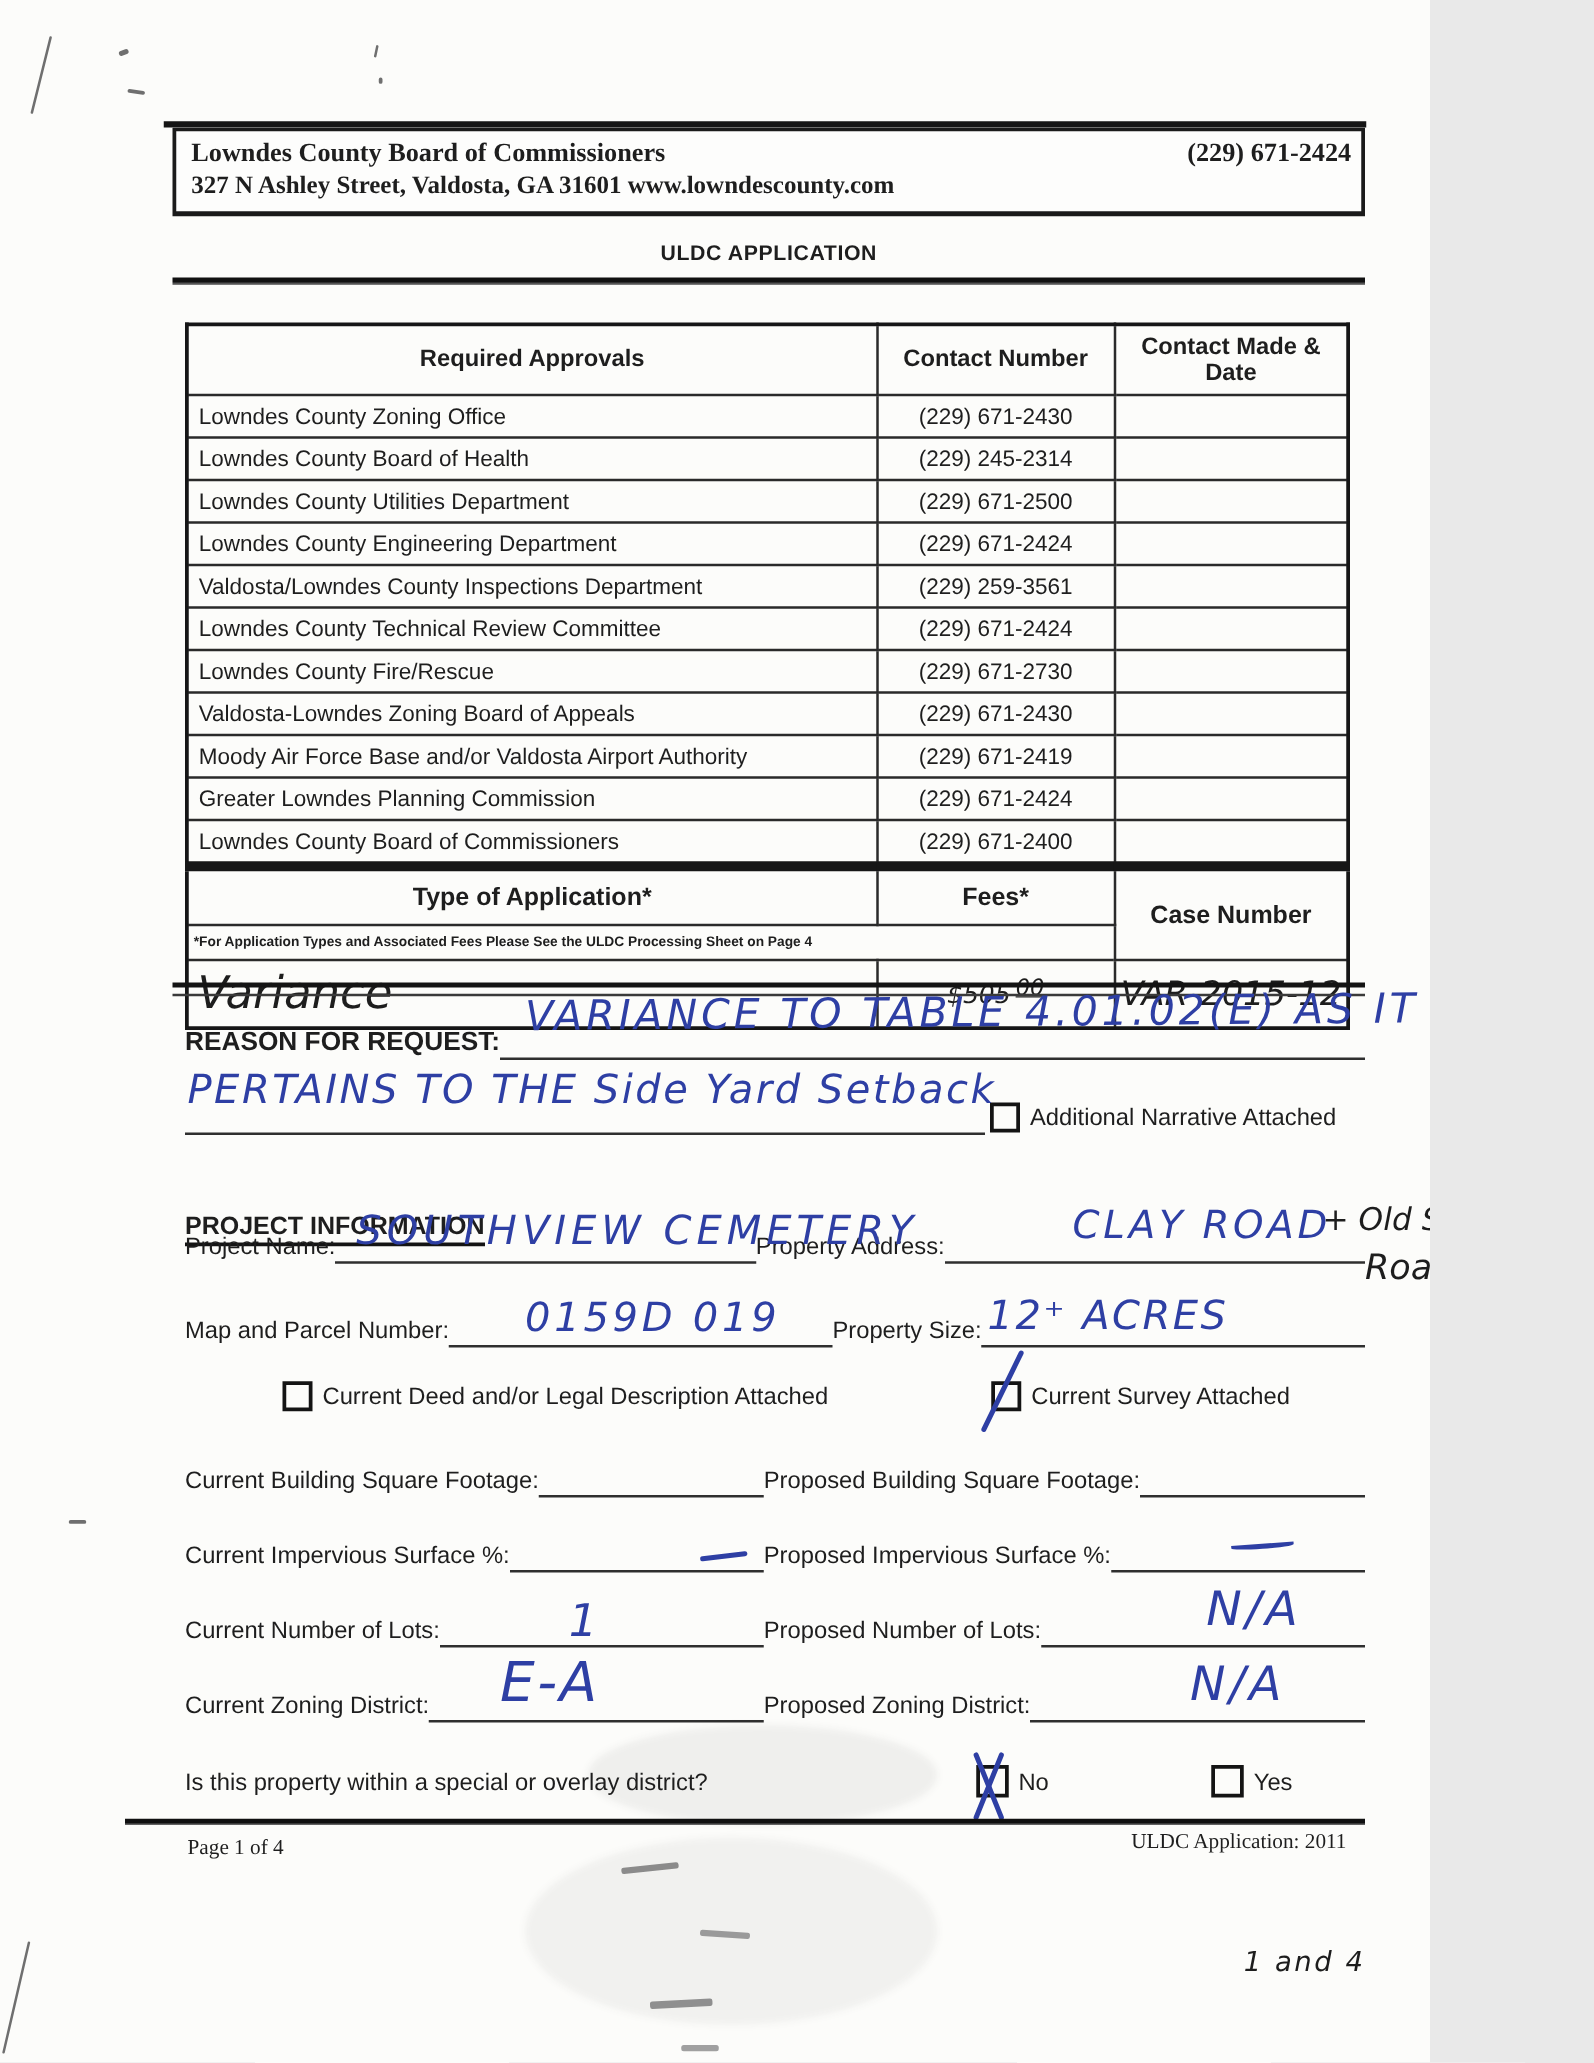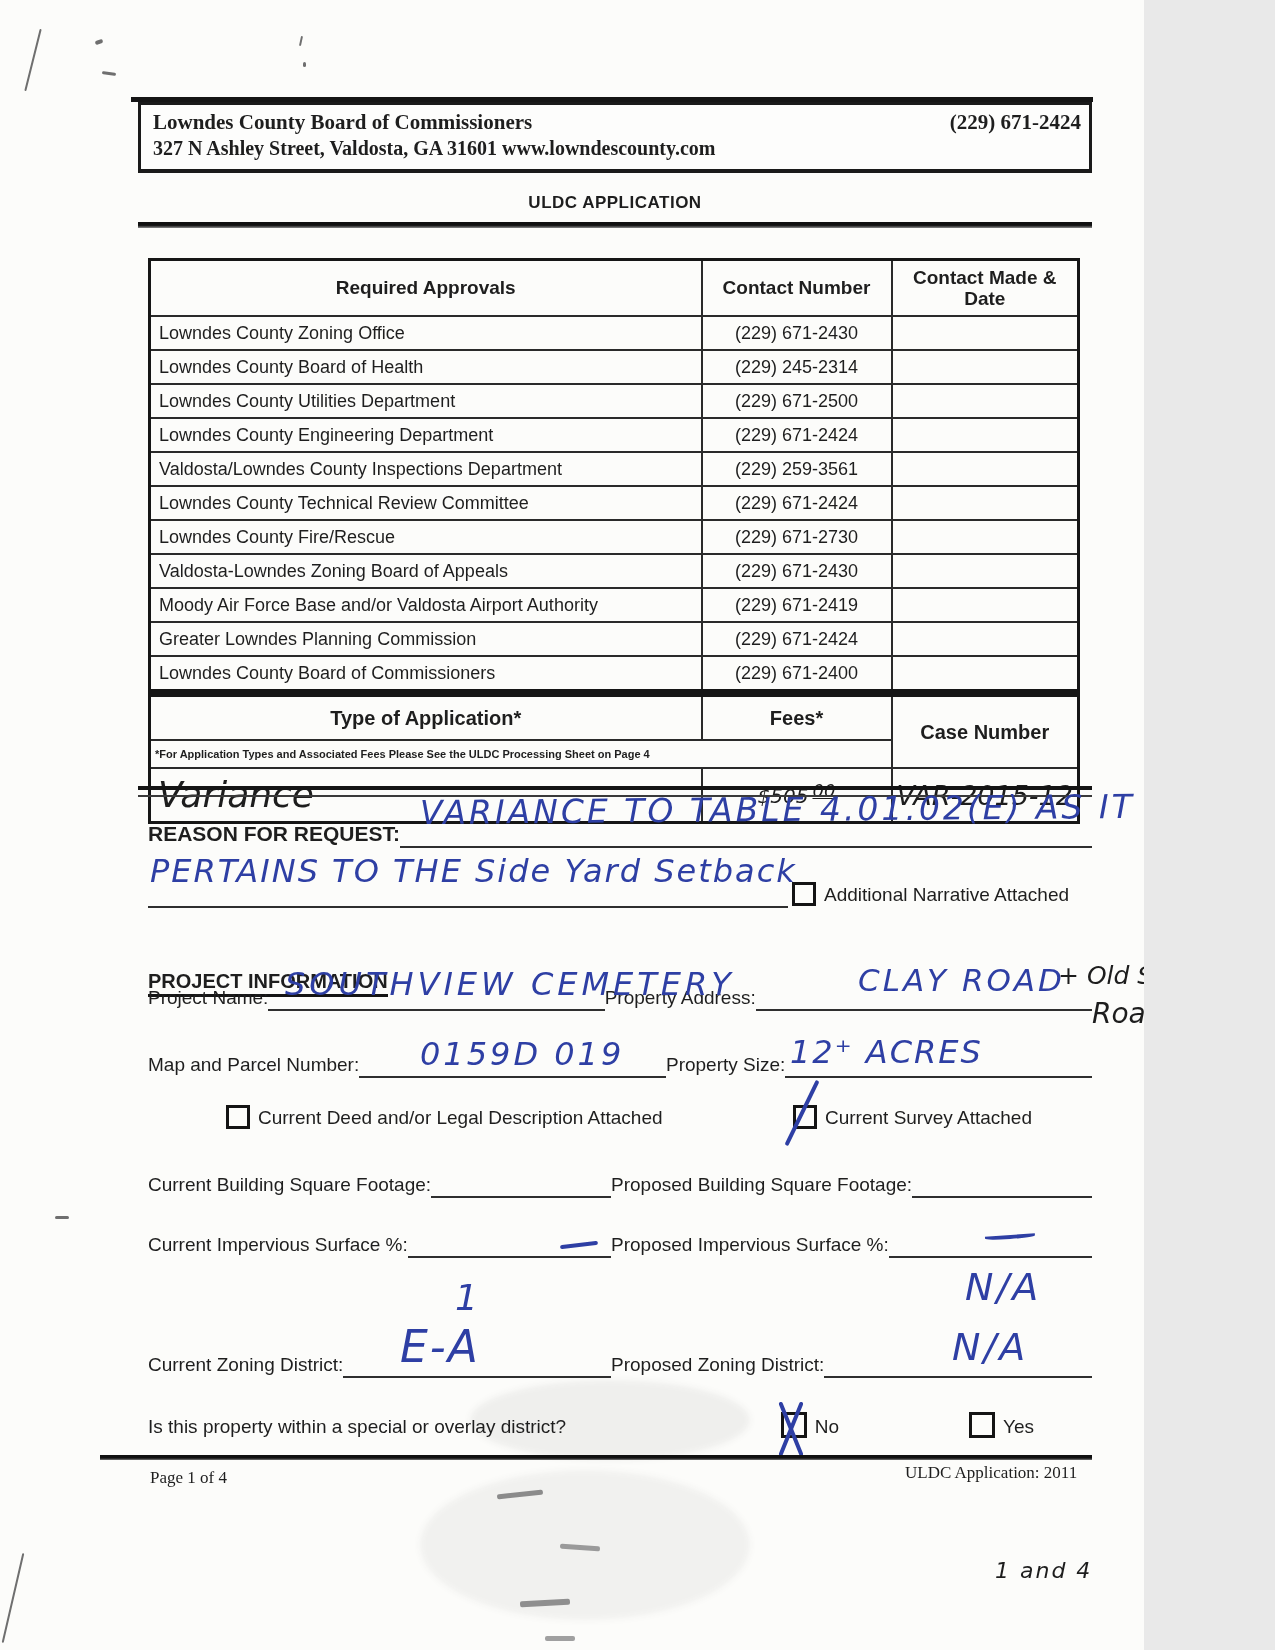--- a/index.html
+++ b/index.html
@@ -256,20 +256,26 @@
 
   <div class="frow" style="top:1232px;">
     <span class="lab">Current Impervious Surface %:</span>
     <span class="seg"></span>
     <span class="lab">Proposed Impervious Surface %:</span>
     <span class="seg"></span>
   </div>
   <div class="stroke" style="left:560px;top:1243px;width:38px;height:4px;transform:rotate(-7deg);"></div>
   <div class="stroke" style="left:985px;top:1235px;width:50px;height:4px;transform:rotate(-4deg);border-radius:0 0 50% 50%;"></div>
 
+  <div class="frow" style="top:1292px;">
+    <span class="lab">Current Number of Lots:</span>
+    <span class="seg"></span>
+    <span class="lab">Proposed Number of Lots:</span>
+    <span class="seg"></span>
+  </div>
   <div class="abs hw blue" style="left:455px;top:1280px;font-size:36px;">1</div>
   <div class="abs hw blue" style="left:965px;top:1268px;font-size:38px;letter-spacing:3px;">N/A</div>
 
   <div class="frow" style="top:1352px;">
     <span class="lab">Current Zoning District:</span>
     <span class="seg"></span>
     <span class="lab">Proposed Zoning District:</span>
     <span class="seg"></span>
   </div>
   <div class="abs hw blue" style="left:400px;top:1325px;font-size:44px;letter-spacing:2px;">E-A</div>

